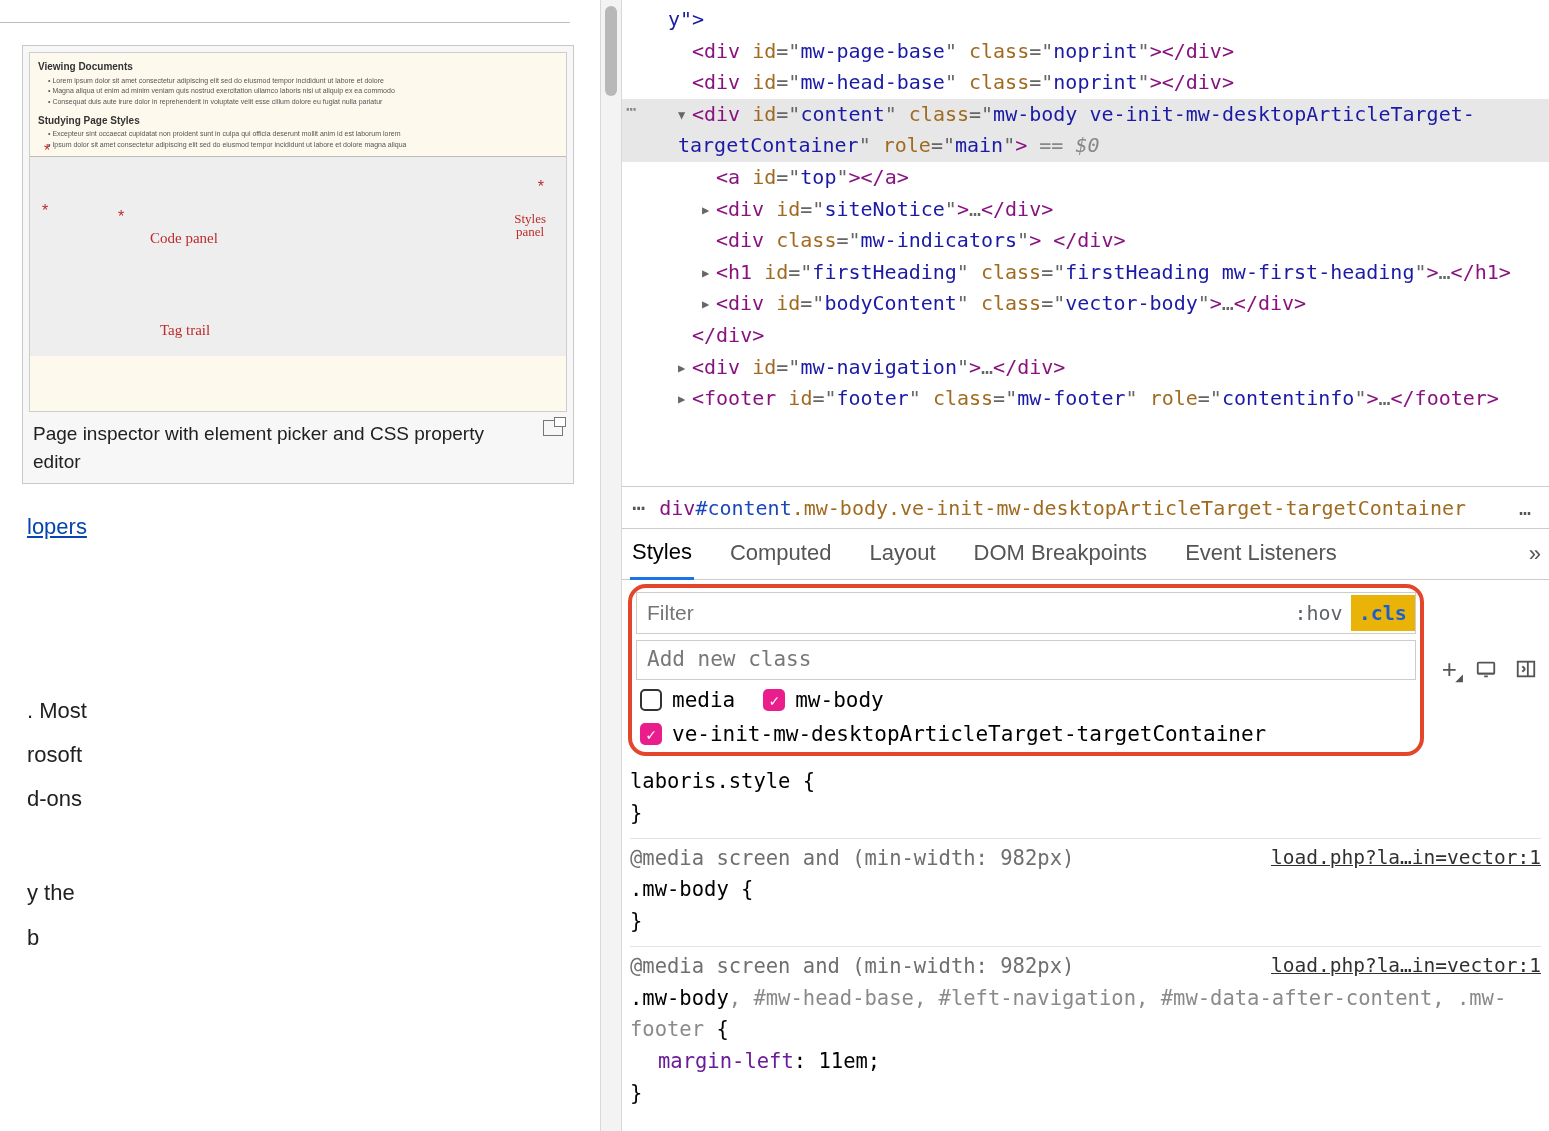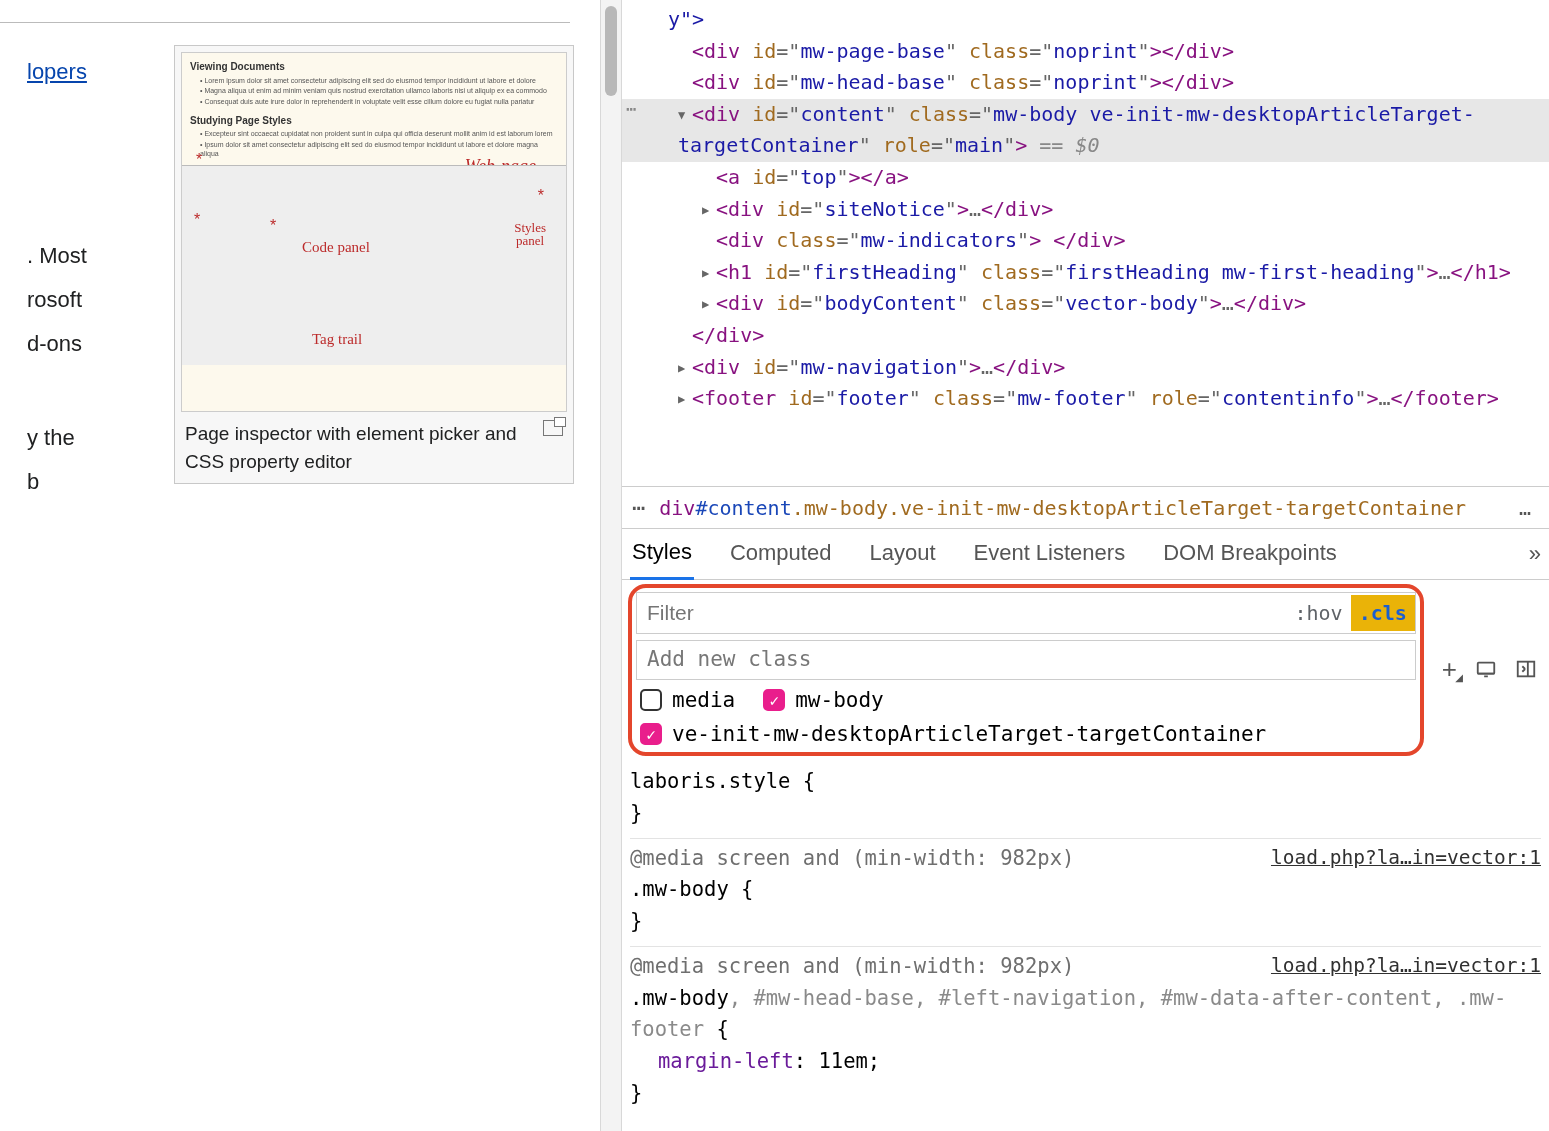--- a/index.html
+++ b/index.html
@@ -26,21 +26,21 @@
   }
   .left-pane .hr {
     border-top: 1px solid #bbb;
     margin: 14px 22px 22px 0;
   }
   .article-text { max-width: 90px; overflow: hidden; color: #202122; padding-left: 27px;}
   .article-text a { color: #0645ad; }
   .article-text p { margin: 10px 0; white-space: pre; }
   .thumb {
     float: right;
-    width: 400px;
+    width: 552px;
     border: 1px solid #c8c8c8;
     background: #f7f7f7;
     padding: 6px;
     margin: 0 18px 16px 12px;
   }
   .thumb-inner {
     width: 100%;
     height: 360px;
     border: 1px solid #ccc;
     background: #fdf9ed;
@@ -274,22 +274,22 @@
     <span>
       <span class="n-tag">div</span><span class="n-id">#content</span><span class="n-cls">.mw-body.ve-init-mw-desktopArticleTarget-targetContainer</span>
     </span>
     <span class="more">…</span>
   </div>
 
   <div class="styles-tabs">
     <span class="tab active">Styles</span>
     <span class="tab">Computed</span>
     <span class="tab">Layout</span>
+    <span class="tab">DOM Breakpoints</span>
     <span class="tab">Event Listeners</span>
-    <span class="tab">DOM Breakpoints</span>
     <span class="chevrons">»</span>
   </div>
 
   <div class="filter-outer">
     <div class="highlight-box highlight-grow">
       <div class="filter-row">
         <input class="filter-input" placeholder="Filter" style="">
         <span class="hov">:hov</span>
         <span class="cls">.cls</span>
       </div>

